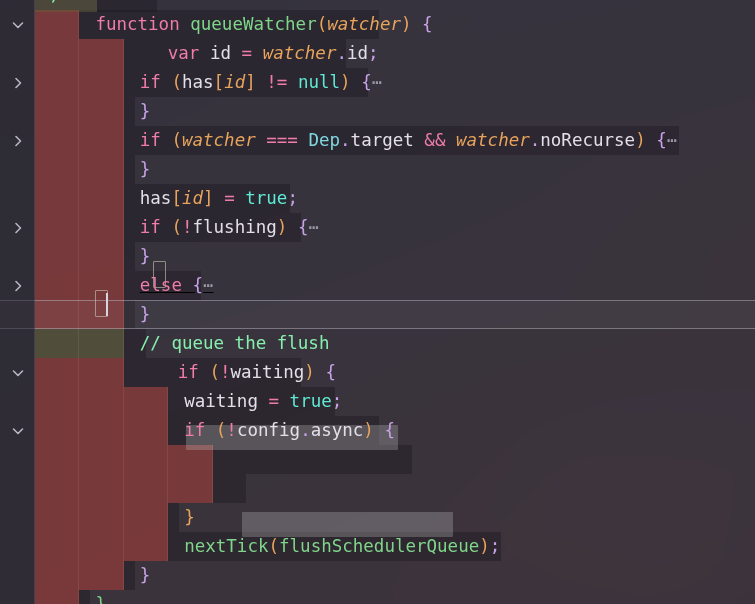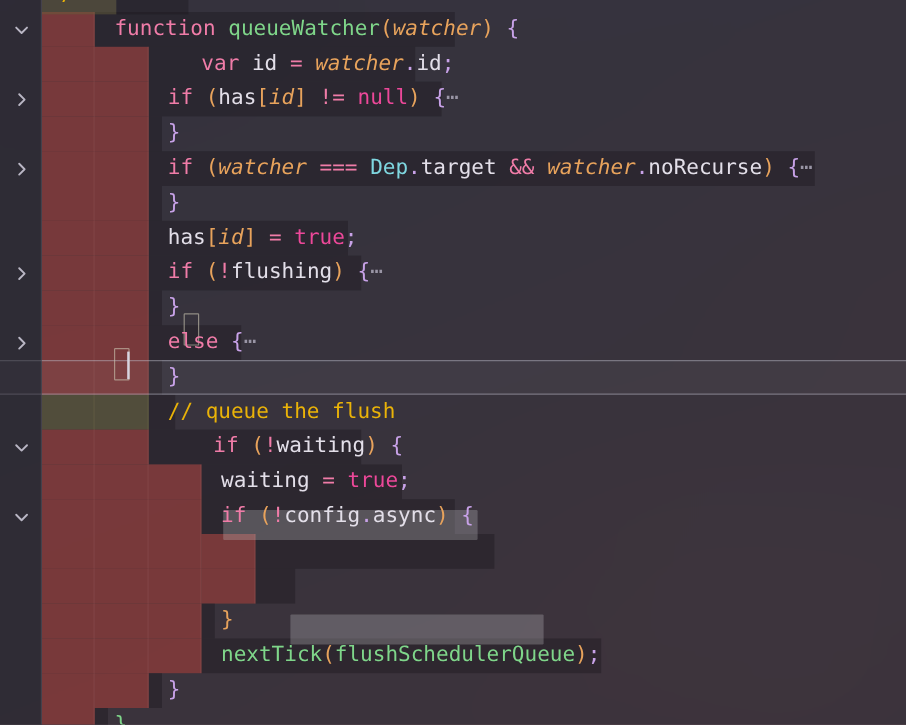--- a/index.html
+++ b/index.html
@@ -112,23 +112,23 @@
 
   
   .kw      {color:#f07ca8;}
   .fn      {color:#7fd68a;}
   .ident   {color:#e3dfe9;}
   .param   {color:#e8a35c;font-style:italic;}
   .cls     {color:#7fd7e0;}
   .punc    {color:#c8a2e8;}
   .paren   {color:#e8a35c;}
   .op      {color:#f07ca8;}
-  .bool    {color:#ec4899;}
+  .bool    {color:#5eead4;}
   .prop    {color:#e3dfe9;}
-  .comment {color:#eab308;}
+  .comment {color:#86efac;}
   .ell     {color:#9a96a6;}
   .grn     {color:#7fd68a;}
 </style>
 </head>
 <body>
 
 <div id="editor">
 
   <div id="wallpaper"></div>
   <div id="tint"></div>
@@ -221,21 +221,21 @@
       <div class="line" style="top: -19px;"><span class="txt" style="left: 51px;"><span class="comment">/</span></span></div>
       <div class="line" style="top: 10px;"><span class="txt" style="left: 95.4px;"><span class="kw">function</span> <span class="fn">queueWatcher</span><span class="paren">(</span><span class="param">watcher</span><span class="paren">)</span> <span class="punc">{</span></span></div>
       <div class="line" style="top: 39px; margin-left: 28px;"><span class="txt" style="left: 139.8px;"><span class="kw">var</span> <span class="ident">id</span> <span class="op">=</span> <span class="param">watcher</span><span class="punc">.</span><span class="prop">id</span><span class="punc">;</span></span></div>
       <div class="line" style="top: 68px;"><span class="txt" style="left: 139.8px;"><span class="kw">if</span> <span class="paren">(</span><span class="ident">has</span><span class="paren">[</span><span class="param">id</span><span class="paren">]</span> <span class="op">!=</span> <span class="bool">null</span><span class="paren">)</span> <span class="punc">{</span><span class="ell">⋯</span></span></div>
       <div class="line" style="top: 97px;"><span class="txt" style="left: 139.8px;"><span class="punc">}</span></span></div>
       <div class="line" style="top: 126px;"><span class="txt" style="left: 139.8px;"><span class="kw">if</span> <span class="paren">(</span><span class="param">watcher</span> <span class="op">===</span> <span class="cls">Dep</span><span class="punc">.</span><span class="prop">target</span> <span class="op">&amp;&amp;</span> <span class="param">watcher</span><span class="punc">.</span><span class="prop">noRecurse</span><span class="paren">)</span> <span class="punc">{</span><span class="ell">⋯</span></span></div>
       <div class="line" style="top: 155px;"><span class="txt" style="left: 139.8px;"><span class="punc">}</span></span></div>
       <div class="line" style="top: 184px;"><span class="txt" style="left: 139.8px;"><span class="ident">has</span><span class="paren">[</span><span class="param">id</span><span class="paren">]</span> <span class="op">=</span> <span class="bool">true</span><span class="punc">;</span></span></div>
       <div class="line" style="top: 213px;"><span class="txt" style="left: 139.8px;"><span class="kw">if</span> <span class="paren">(</span><span class="op">!</span><span class="ident">flushing</span><span class="paren">)</span> <span class="punc">{</span><span class="ell">⋯</span></span></div>
       <div class="line" style="top: 242px;"><span class="txt" style="left: 139.8px;"><span class="punc">}</span></span></div>
-      <div class="line" style="top: 271px;"><span class="txt" style="left: 139.8px;"><span class="kw">else</span> <span class="punc">{</span><span class="ell">⋯</span></span></div>
+      <div class="line" style="top: 271px;"><span class="txt" style="left: 139.8px; text-decoration: underline;"><span class="kw">else</span> <span class="punc">{</span><span class="ell">⋯</span></span></div>
       <div class="line" style="top: 300px;"><span class="txt" style="left: 139.8px;"><span class="punc">}</span></span></div>
       <div class="line" style="top: 329px;"><span class="txt" style="left: 139.8px;"><span class="comment">// queue the flush</span></span></div>
       <div class="line" style="top: 358px;"><span class="txt" style="left: 139.8px; margin-left: 38px;"><span class="kw">if</span> <span class="paren">(</span><span class="op">!</span><span class="ident">waiting</span><span class="paren">)</span> <span class="punc">{</span></span></div>
       <div class="line" style="top: 387px;"><span class="txt" style="left: 184.2px;"><span class="ident">waiting</span> <span class="op">=</span> <span class="bool">true</span><span class="punc">;</span></span></div>
       <div class="line" style="top: 416px;"><span class="txt" style="left: 184.2px;"><span class="kw">if</span> <span class="paren">(</span><span class="op">!</span><span class="ident">config</span><span class="punc">.</span><span class="prop">async</span><span class="paren">)</span> <span class="punc">{</span></span></div>
       <div class="line" style="top: 503px;"><span class="txt" style="left: 184.2px;"><span class="paren">}</span></span></div>
       <div class="line" style="top: 532px;"><span class="txt" style="left: 184.2px;"><span class="fn">nextTick</span><span class="paren">(</span><span class="fn">flushSchedulerQueue</span><span class="paren">)</span><span class="punc">;</span></span></div>
       <div class="line" style="top: 561px;"><span class="txt" style="left: 139.8px;"><span class="punc">}</span></span></div>
       <div class="line" style="top: 590px;"><span class="txt" style="left: 95.4px;"><span class="grn">}</span></span></div>
     </div>

